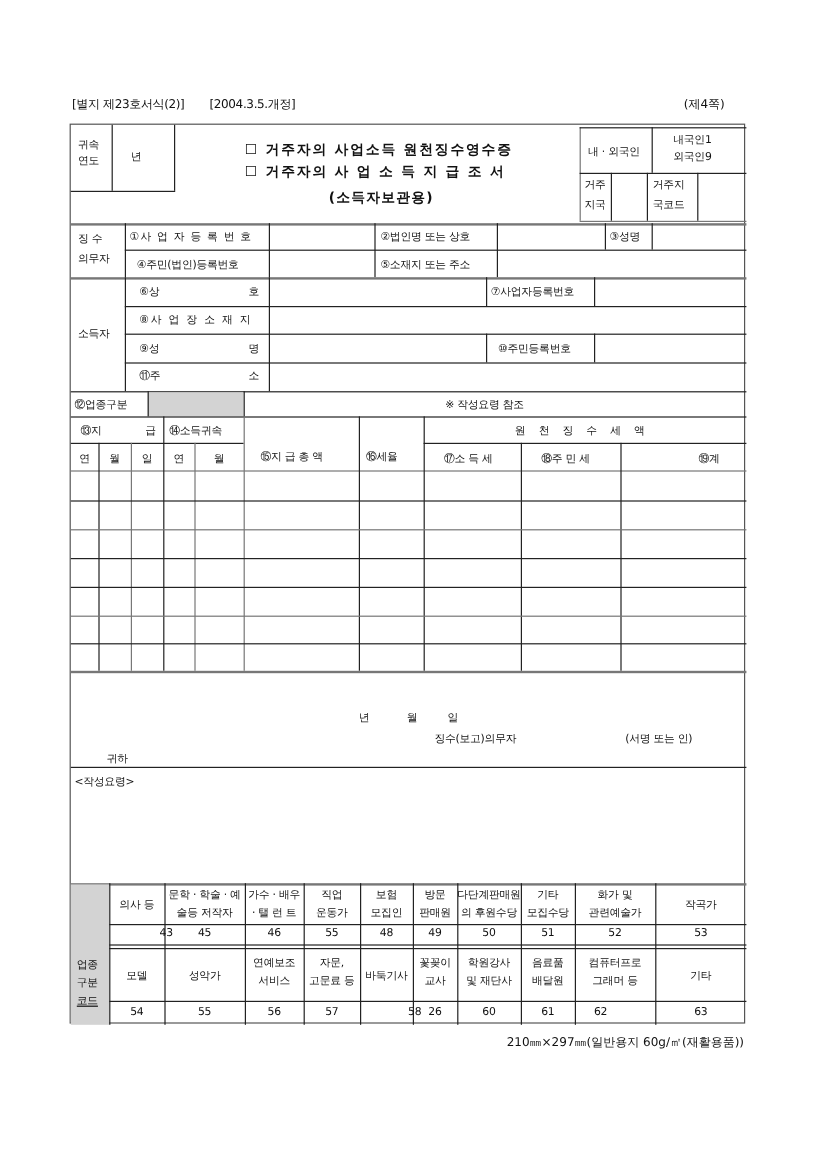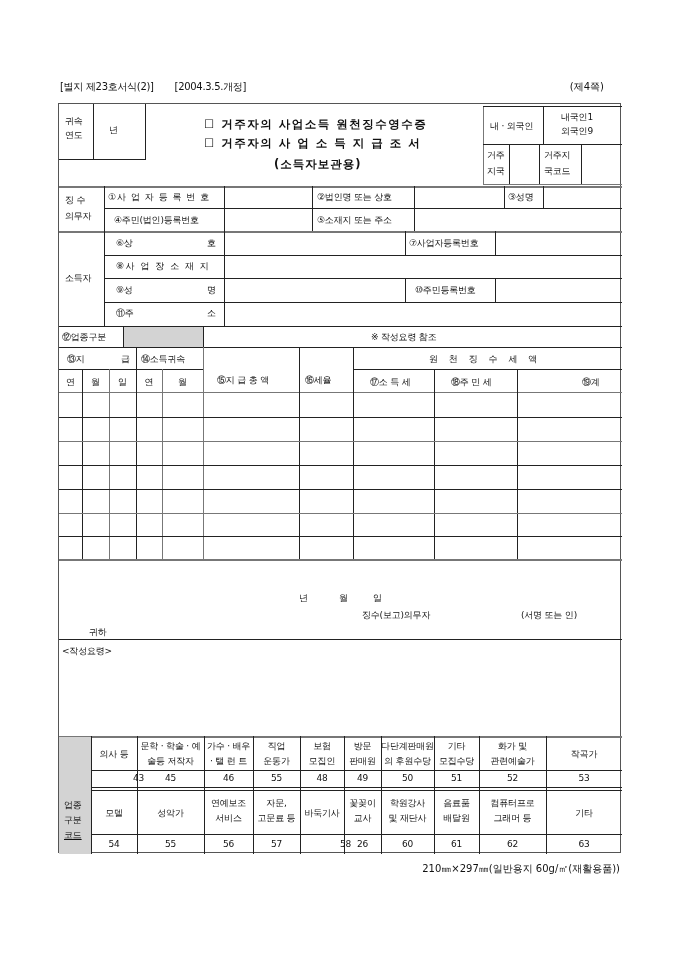--- a/index.html
+++ b/index.html
@@ -274,17 +274,17 @@
   <div class="t c" style="left:487px;width:76px;top:703px;">기타</div>
 
   <div class="t c" style="left:32px;width:46px;top:735px;">54</div>
   <div class="t c" style="left:78px;width:67px;top:735px;">55</div>
   <div class="t c" style="left:145px;width:49px;top:735px;">56</div>
   <div class="t c" style="left:194px;width:47px;top:735px;">57</div>
   <div class="t c" style="left:241px;width:44px;top:735px;padding-left:40px;">58</div>
   <div class="t c" style="left:285px;width:37px;top:735px;">26</div>
   <div class="t c" style="left:322px;width:53px;top:735px;">60</div>
   <div class="t c" style="left:375px;width:45px;top:735px;">61</div>
-  <div class="t c" style="left:420px;width:67px;top:735px;text-align:center;">62</div>
+  <div class="t c" style="left:408px;width:67px;top:735px;text-align:center;">62</div>
   <div class="t c" style="left:487px;width:76px;top:735px;">63</div>
 </div>
 
 <div class="abs footer">210㎜×297㎜(일반용지 60g/㎡(재활용품))</div>
 
 </body></html>

